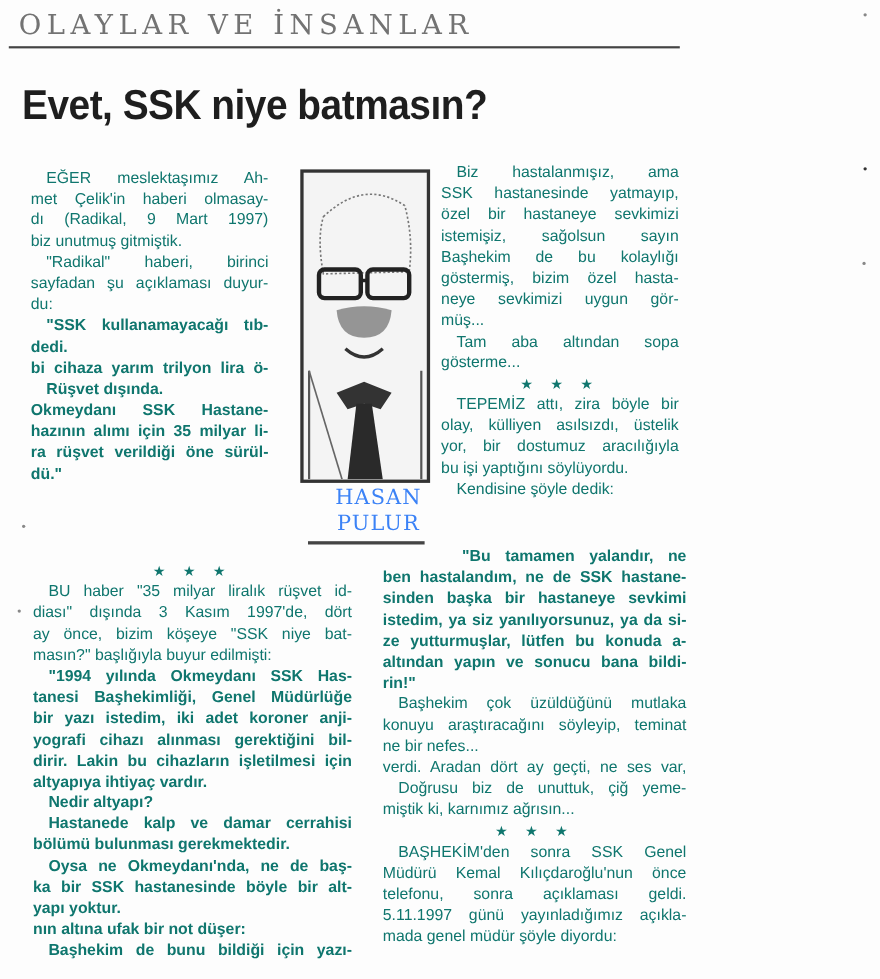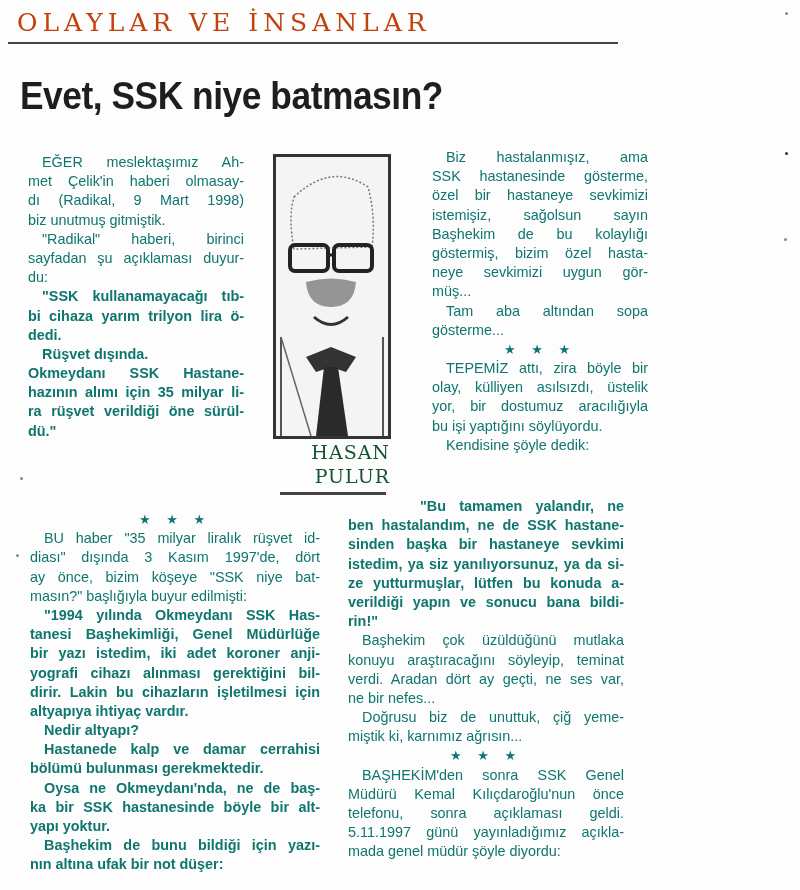--- a/index.html
+++ b/index.html
@@ -1,53 +1,53 @@
 <!DOCTYPE html>
 <html><head>
 <meta charset="utf-8">
 <style>
   html, body { margin:0; padding:0; }
   body { width:800px; height:890px; background:#fdfdfd; position:relative; overflow:hidden; color:#1c1c1c; }
-  .section { position:absolute; left:17px; top:8px; font-family:"DejaVu Serif", serif; font-size:25px; letter-spacing:5px; color:#c2410c; font-weight:normal; }
+  .section { position:absolute; left:17px; top:8px; font-family:"DejaVu Serif", serif; font-size:25px; letter-spacing:5px; color:#737373; font-weight:normal; }
   .rule { position:absolute; left:8px; top:42px; width:610px; height:2px; background:#444; }
   .headline { position:absolute; left:20px; top:75px; font-family:"Liberation Sans", sans-serif; font-weight:bold; font-size:38px; color:#1e1e1e; letter-spacing:-0.5px; transform:scaleX(0.93); transform-origin:left; }
   .col { position:absolute; font-family:Liberation Sans, sans-serif; font-size:14.4px; line-height:19.2px; color:#0f766e; }
   .col .ln { white-space:nowrap; display:block; text-align:justify; text-align-last:justify; height:19.2px; }
   .col .ln.l { text-align-last:left; }
   .col .ln.ind { padding-left:14px; }
   .col .ln.c { text-align:center; text-align-last:center; }
   .col .ln.b { font-weight:bold; }
   .col1 { left:28px; top:153px; width:216px; }
   .col1b { left:30px; top:510px; width:290px; }
-  .col2 { left:432px; top:148px; width:216px; }
+  .col2 { left:401px; top:148px; width:216px; }
   .col2b { left:348px; top:497px; width:276px; }
   .stars { letter-spacing:6px; font-size:13px; }
   .portrait { position:absolute; left:273px; top:154px; width:118px; height:285px; border:3px solid #333; box-sizing:border-box; background:#f4f4f4; overflow:hidden; }
-  .byline { position:absolute; left:298px; top:440px; width:92px; text-align:right; font-family:"DejaVu Serif", serif; font-size:19px; line-height:24px; letter-spacing:1px; color:#14532d; }
+  .byline { position:absolute; left:298px; top:440px; width:92px; text-align:center; font-family:"DejaVu Serif", serif; font-size:19px; line-height:24px; letter-spacing:1px; color:#3b82f6; }
   .byrule { position:absolute; left:280px; top:492px; width:106px; height:3px; background:#444; }
   .mark { position:absolute; width:3px; height:3px; border-radius:50%; background:#888; }
 </style>
 </head>
 <body>
 
 <div class="section">OLAYLAR VE İNSANLAR</div>
 <div class="rule"></div>
 <div class="headline">Evet, SSK niye batmasın?</div>
 
 <div class="col col1">
     <span class="ln ind">EĞER meslektaşımız Ah-</span>
     <span class="ln ">met Çelik'in haberi olmasay-</span>
-    <span class="ln ">dı (Radikal, 9 Mart 1998)</span>
+    <span class="ln ">dı (Radikal, 9 Mart 1997)</span>
     <span class="ln l">biz unutmuş gitmiştik.</span>
     <span class="ln ind">"Radikal" haberi, birinci</span>
     <span class="ln ">sayfadan şu açıklaması duyur-</span>
     <span class="ln l">du:</span>
     <span class="ln ind b">"SSK kullanamayacağı tıb-</span>
+    <span class="ln l b">dedi.</span>
     <span class="ln b">bi cihaza yarım trilyon lira ö-</span>
-    <span class="ln l b">dedi.</span>
     <span class="ln ind l b">Rüşvet dışında.</span>
     <span class="ln b">Okmeydanı SSK Hastane-</span>
     <span class="ln b">hazının alımı için 35 milyar li-</span>
     <span class="ln b">ra rüşvet verildiği öne sürül-</span>
     <span class="ln l b">dü."</span>
   </div>
 <div class="col col1b">
     <span class="ln c stars">★ ★ ★</span>
     <span class="ln ind">BU haber "35 milyar liralık rüşvet id-</span>
     <span class="ln ">diası" dışında 3 Kasım 1997'de, dört</span>
@@ -58,26 +58,26 @@
     <span class="ln b">bir yazı istedim, iki adet koroner anji-</span>
     <span class="ln b">yografi cihazı alınması gerektiğini bil-</span>
     <span class="ln b">dirir. Lakin bu cihazların işletilmesi için</span>
     <span class="ln l b">altyapıya ihtiyaç vardır.</span>
     <span class="ln ind l b">Nedir altyapı?</span>
     <span class="ln ind b">Hastanede kalp ve damar cerrahisi</span>
     <span class="ln l b">bölümü bulunması gerekmektedir.</span>
     <span class="ln ind b">Oysa ne Okmeydanı'nda, ne de baş-</span>
     <span class="ln b">ka bir SSK hastanesinde böyle bir alt-</span>
     <span class="ln l b">yapı yoktur.</span>
+    <span class="ln l b">nın altına ufak bir not düşer:</span>
     <span class="ln ind b">Başhekim de bunu bildiği için yazı-</span>
-    <span class="ln l b">nın altına ufak bir not düşer:</span>
   </div>
 <div class="col col2">
     <span class="ln ind">Biz hastalanmışız, ama</span>
-    <span class="ln ">SSK hastanesinde gösterme,</span>
+    <span class="ln ">SSK hastanesinde yatmayıp,</span>
     <span class="ln ">özel bir hastaneye sevkimizi</span>
     <span class="ln ">istemişiz, sağolsun sayın</span>
     <span class="ln ">Başhekim de bu kolaylığı</span>
     <span class="ln ">göstermiş, bizim özel hasta-</span>
     <span class="ln ">neye sevkimizi uygun gör-</span>
     <span class="ln l">müş...</span>
     <span class="ln ind">Tam aba altından sopa</span>
     <span class="ln l">gösterme...</span>
     <span class="ln c stars">★ ★ ★</span>
     <span class="ln ind">TEPEMİZ attı, zira böyle bir</span>
@@ -85,26 +85,26 @@
     <span class="ln ">yor, bir dostumuz aracılığıyla</span>
     <span class="ln l">bu işi yaptığını söylüyordu.</span>
     <span class="ln ind l">Kendisine şöyle dedik:</span>
   </div>
 <div class="col col2b">
     <span class="ln b" style="padding-left: 72px;">"Bu tamamen yalandır, ne</span>
     <span class="ln b">ben hastalandım, ne de SSK hastane-</span>
     <span class="ln b">sinden başka bir hastaneye sevkimi</span>
     <span class="ln b">istedim, ya siz yanılıyorsunuz, ya da si-</span>
     <span class="ln b">ze yutturmuşlar, lütfen bu konuda a-</span>
-    <span class="ln b">verildiği yapın ve sonucu bana bildi-</span>
+    <span class="ln b">altından yapın ve sonucu bana bildi-</span>
     <span class="ln l b">rin!"</span>
     <span class="ln ind">Başhekim çok üzüldüğünü mutlaka</span>
     <span class="ln ">konuyu araştıracağını söyleyip, teminat</span>
+    <span class="ln l">ne bir nefes...</span>
     <span class="ln ">verdi. Aradan dört ay geçti, ne ses var,</span>
-    <span class="ln l">ne bir nefes...</span>
     <span class="ln ind">Doğrusu biz de unuttuk, çiğ yeme-</span>
     <span class="ln l">miştik ki, karnımız ağrısın...</span>
     <span class="ln c stars">★ ★ ★</span>
     <span class="ln ind">BAŞHEKİM'den sonra SSK Genel</span>
     <span class="ln ">Müdürü Kemal Kılıçdaroğlu'nun önce</span>
     <span class="ln ">telefonu, sonra açıklaması geldi.</span>
     <span class="ln ">5.11.1997 günü yayınladığımız açıkla-</span>
     <span class="ln l">mada genel müdür şöyle diyordu:</span>
   </div>
 

